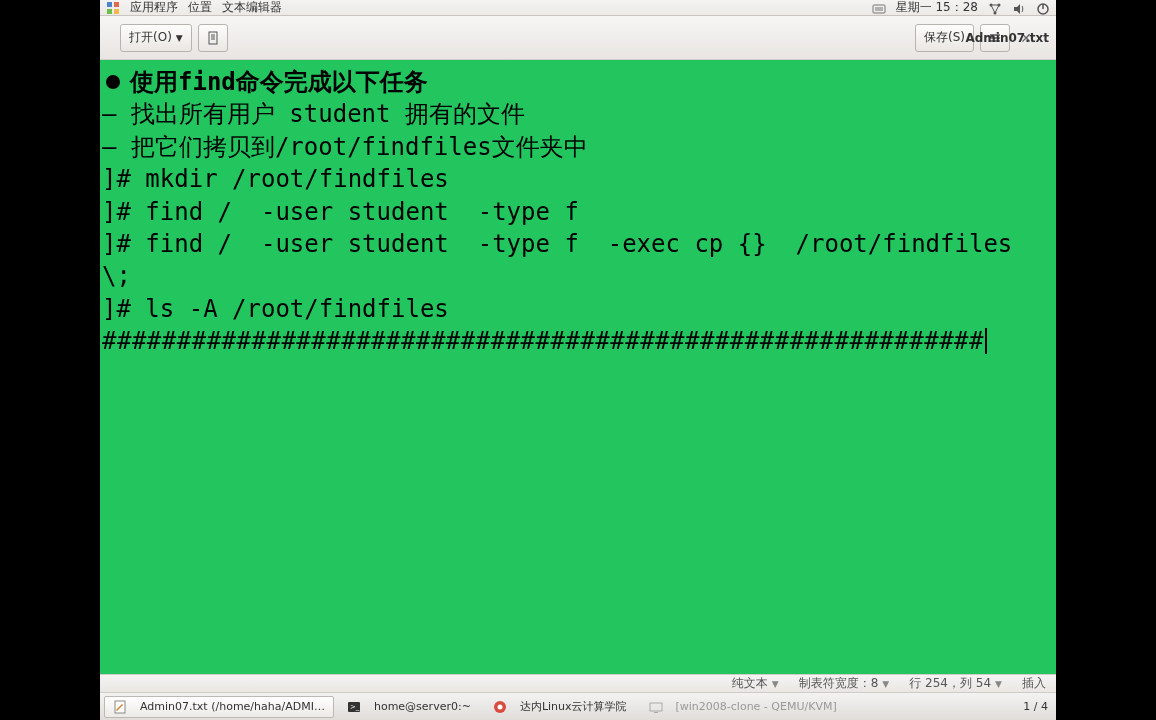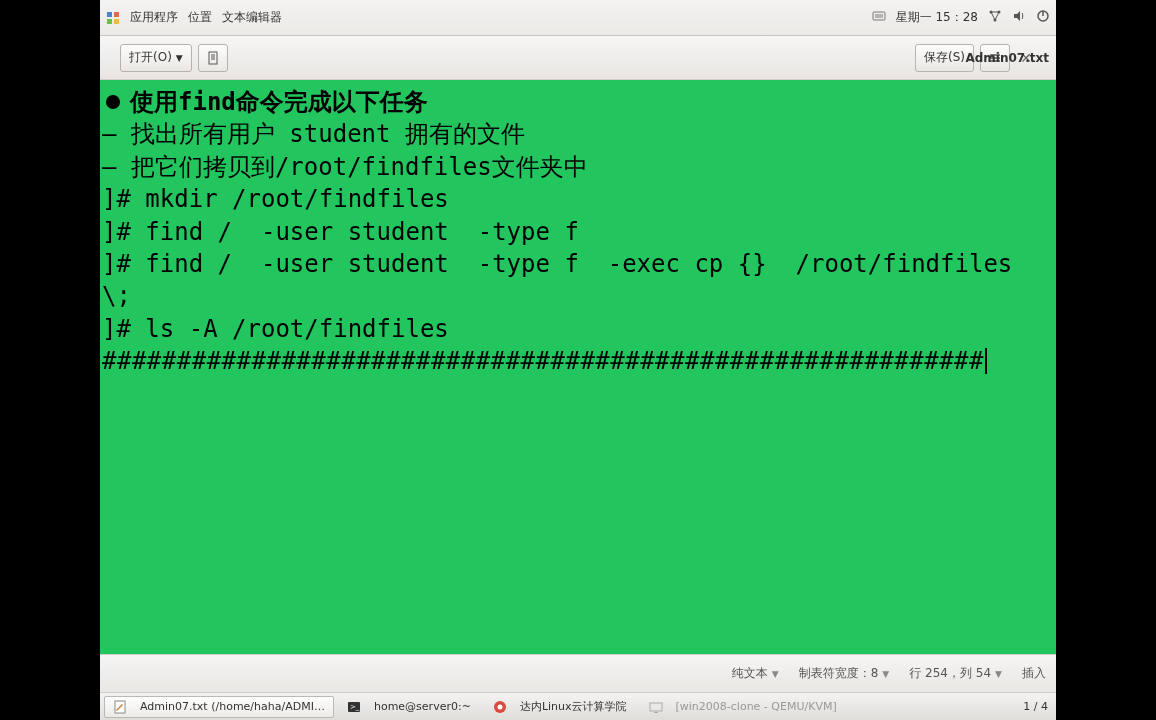--- a/index.html
+++ b/index.html
@@ -3,27 +3,27 @@
 <meta charset="utf-8">
 <style>
   * { box-sizing: border-box; margin: 0; padding: 0; }
   html, body { width: 1156px; height: 720px; overflow: hidden; font-family: "DejaVu Sans", sans-serif; }
   body { background: #000; display: flex; }
   .black-l, .black-r { width: 100px; background: #000; flex-shrink: 0; }
   .screen { flex: 1; display: flex; flex-direction: column; background: #fff; }
 
   
   .top-panel {
-    height: 36px; background: linear-gradient(#f4f3f2,#ece9e6);
+    height: 16px; background: linear-gradient(#f4f3f2,#ece9e6);
     border-bottom: 1px solid #c8c4c0; display: flex; align-items: center;
     font-size: 12px; color: #333; position: relative;
   }
   .tp-left { display: flex; align-items: center; gap: 10px; padding-left: 6px; }
   .apps-icon { width: 14px; height: 14px; display: inline-block; }
-  .tp-right { position: absolute; right: 6px; display: flex; align-items: flex-start; gap: 10px; }
+  .tp-right { position: absolute; right: 6px; display: flex; align-items: flex-end; gap: 10px; }
   .tp-icon { width: 14px; height: 14px; color: #555; }
 
   
   .titlebar {
     height: 44px; background: linear-gradient(#f7f6f5,#e8e5e2);
     border-bottom: 1px solid #cfcbc7; display: flex; align-items: center;
     padding: 0 20px; position: relative; gap: 6px;
   }
   .tb-btn {
     height: 28px; padding: 0 8px; border: 1px solid #b8b3ae; border-radius: 3px;
@@ -46,21 +46,21 @@
   }
   .bullet-line { display: flex; align-items: center; }
   .bullet { width: 14px; height: 14px; background: #000; border-radius: 50%; margin: 0 10px 0 4px; flex-shrink: 0; }
   .hash-line { display: flex; align-items: center; }
   .caret {
     width: 2px; height: 26px; background: #000; margin-left: 1px; flex-shrink: 0;
   }
 
   
   .statusbar {
-    height: 38px; background: linear-gradient(#f6f5f4,#e9e6e3);
+    height: 18px; background: linear-gradient(#f6f5f4,#e9e6e3);
     border-top: 1px solid #cfcbc7; display: flex; align-items: center;
     font-size: 12px; color: #555; padding: 0 10px; gap: 20px; justify-content: flex-end;
   }
   .sb-drop { display: flex; align-items: center; gap: 4px; }
   .dd-arrow { font-size: 9px; color: #888; }
 
   
   .taskbar {
     height: 28px; background: linear-gradient(#f4f3f2,#e0ddd9);
     border-top: 1px solid #cfcbc7; display: flex; align-items: center;

